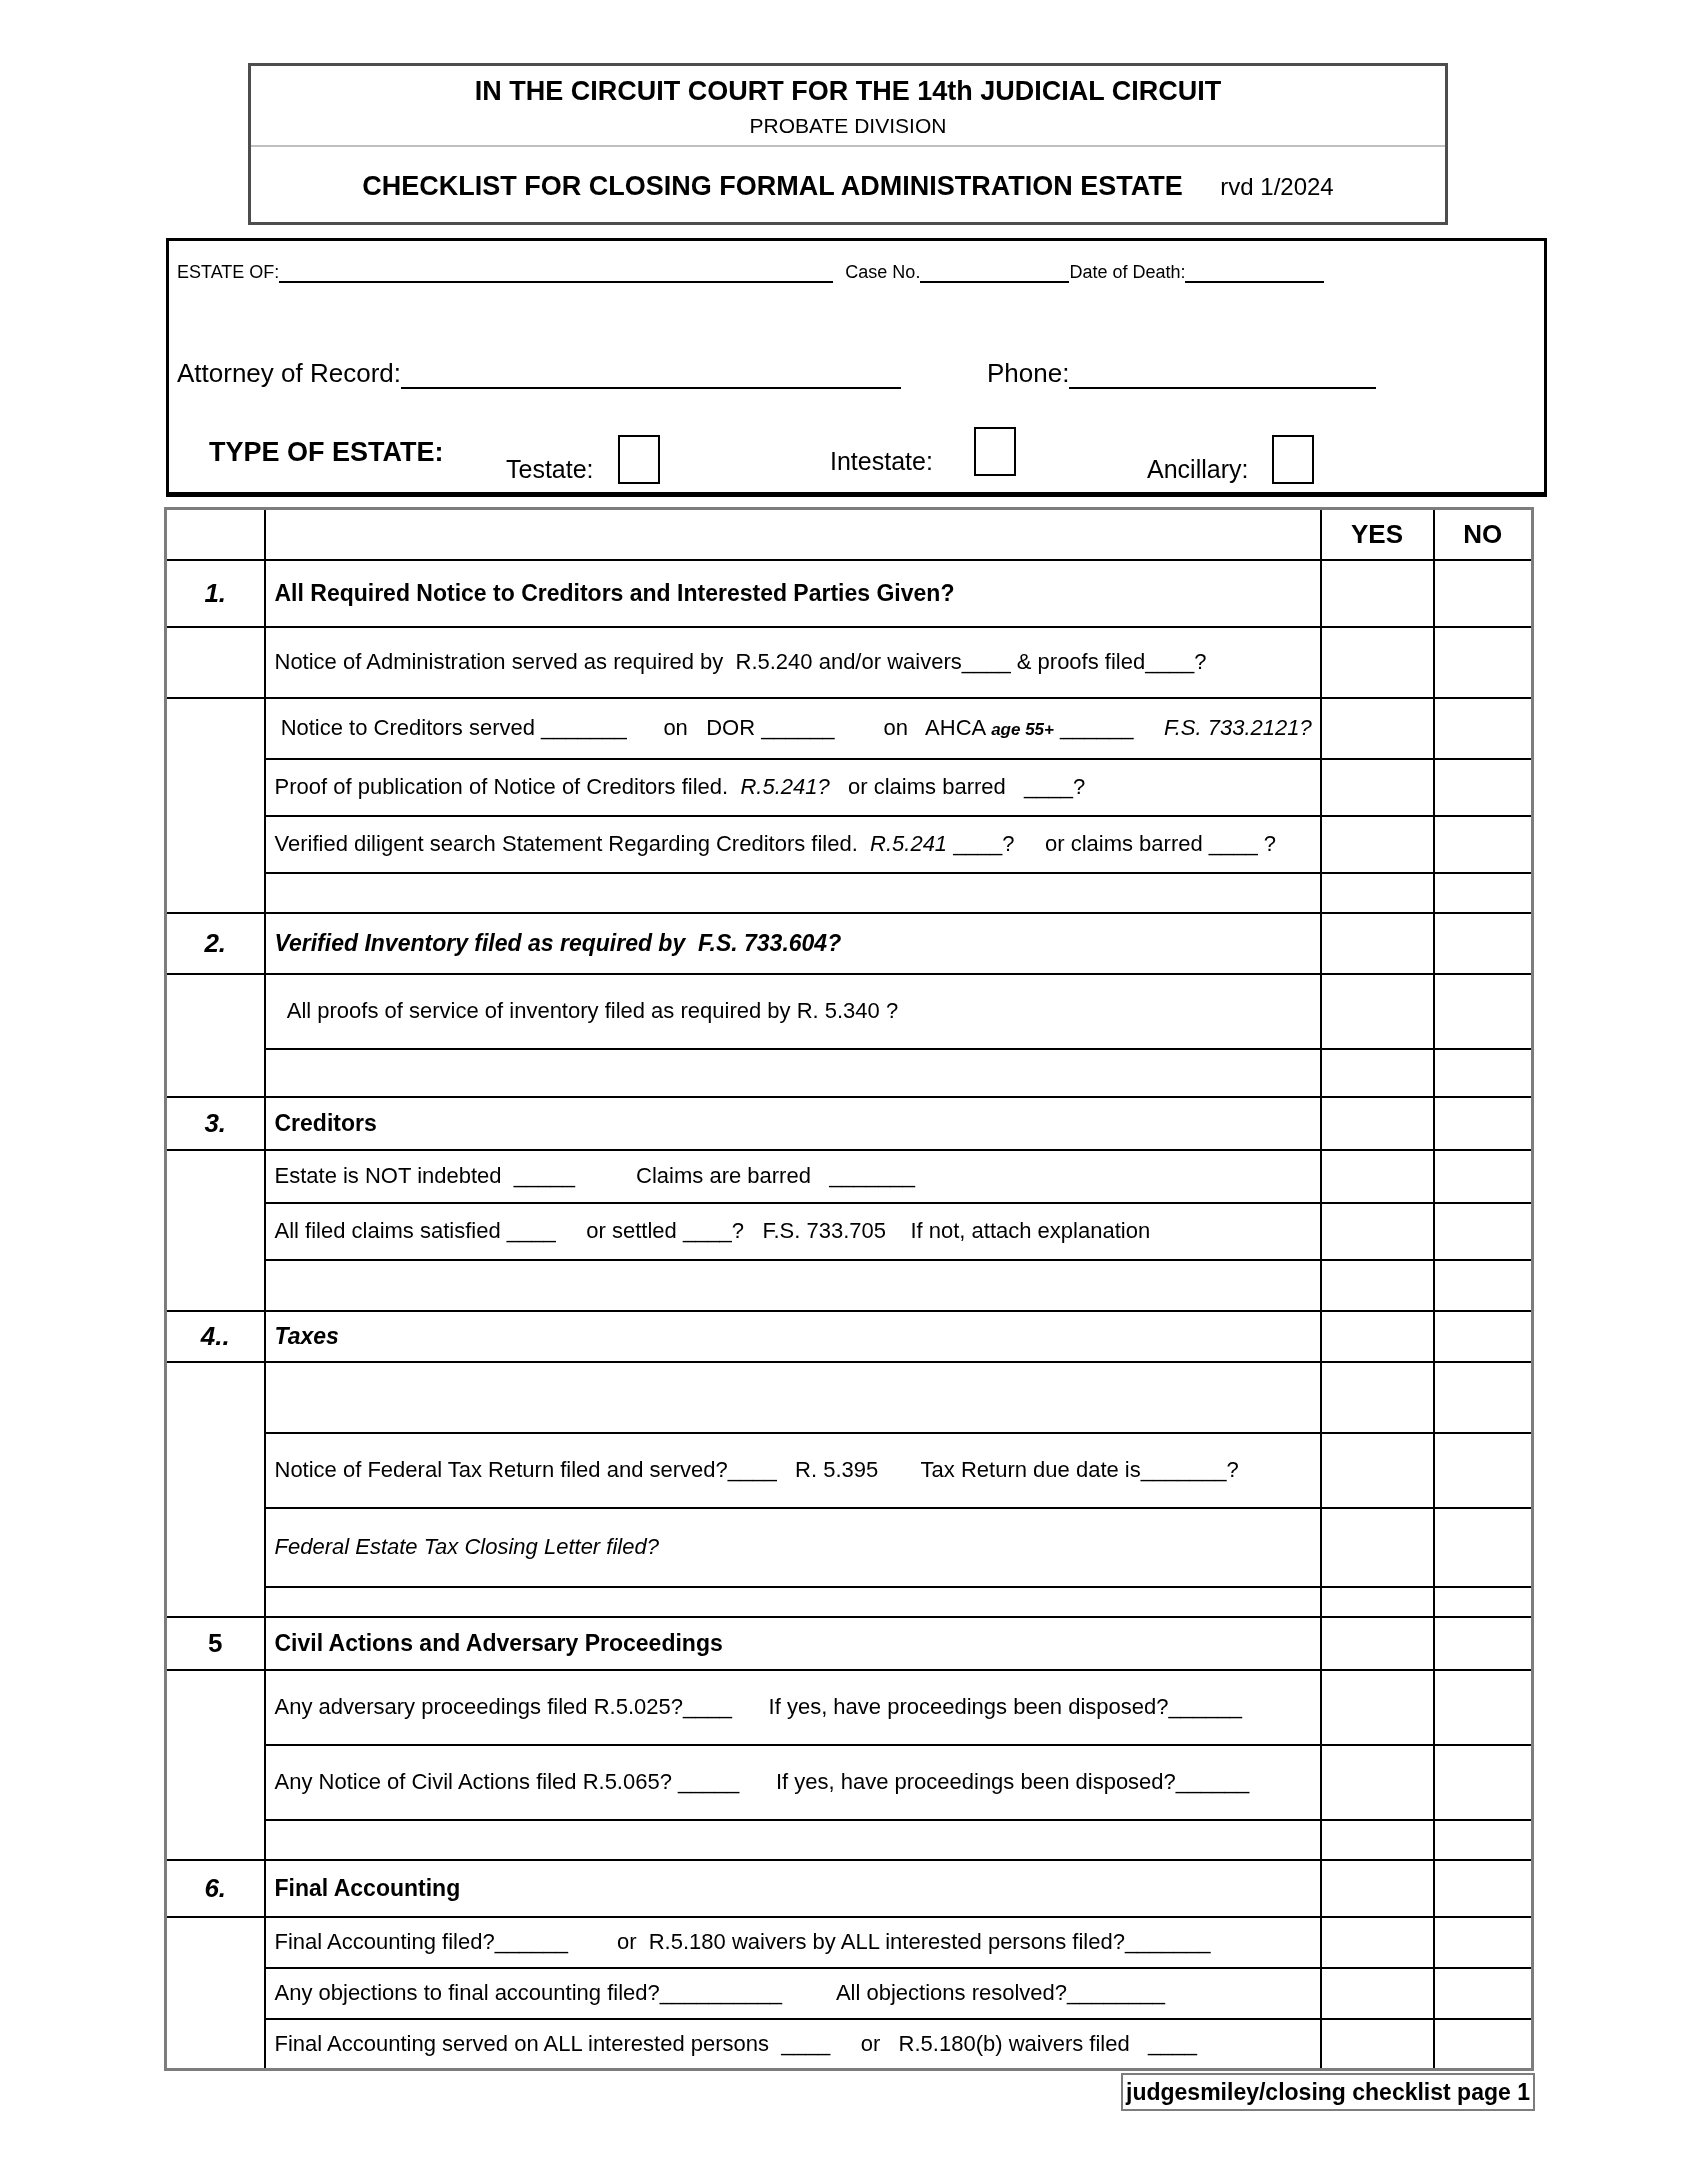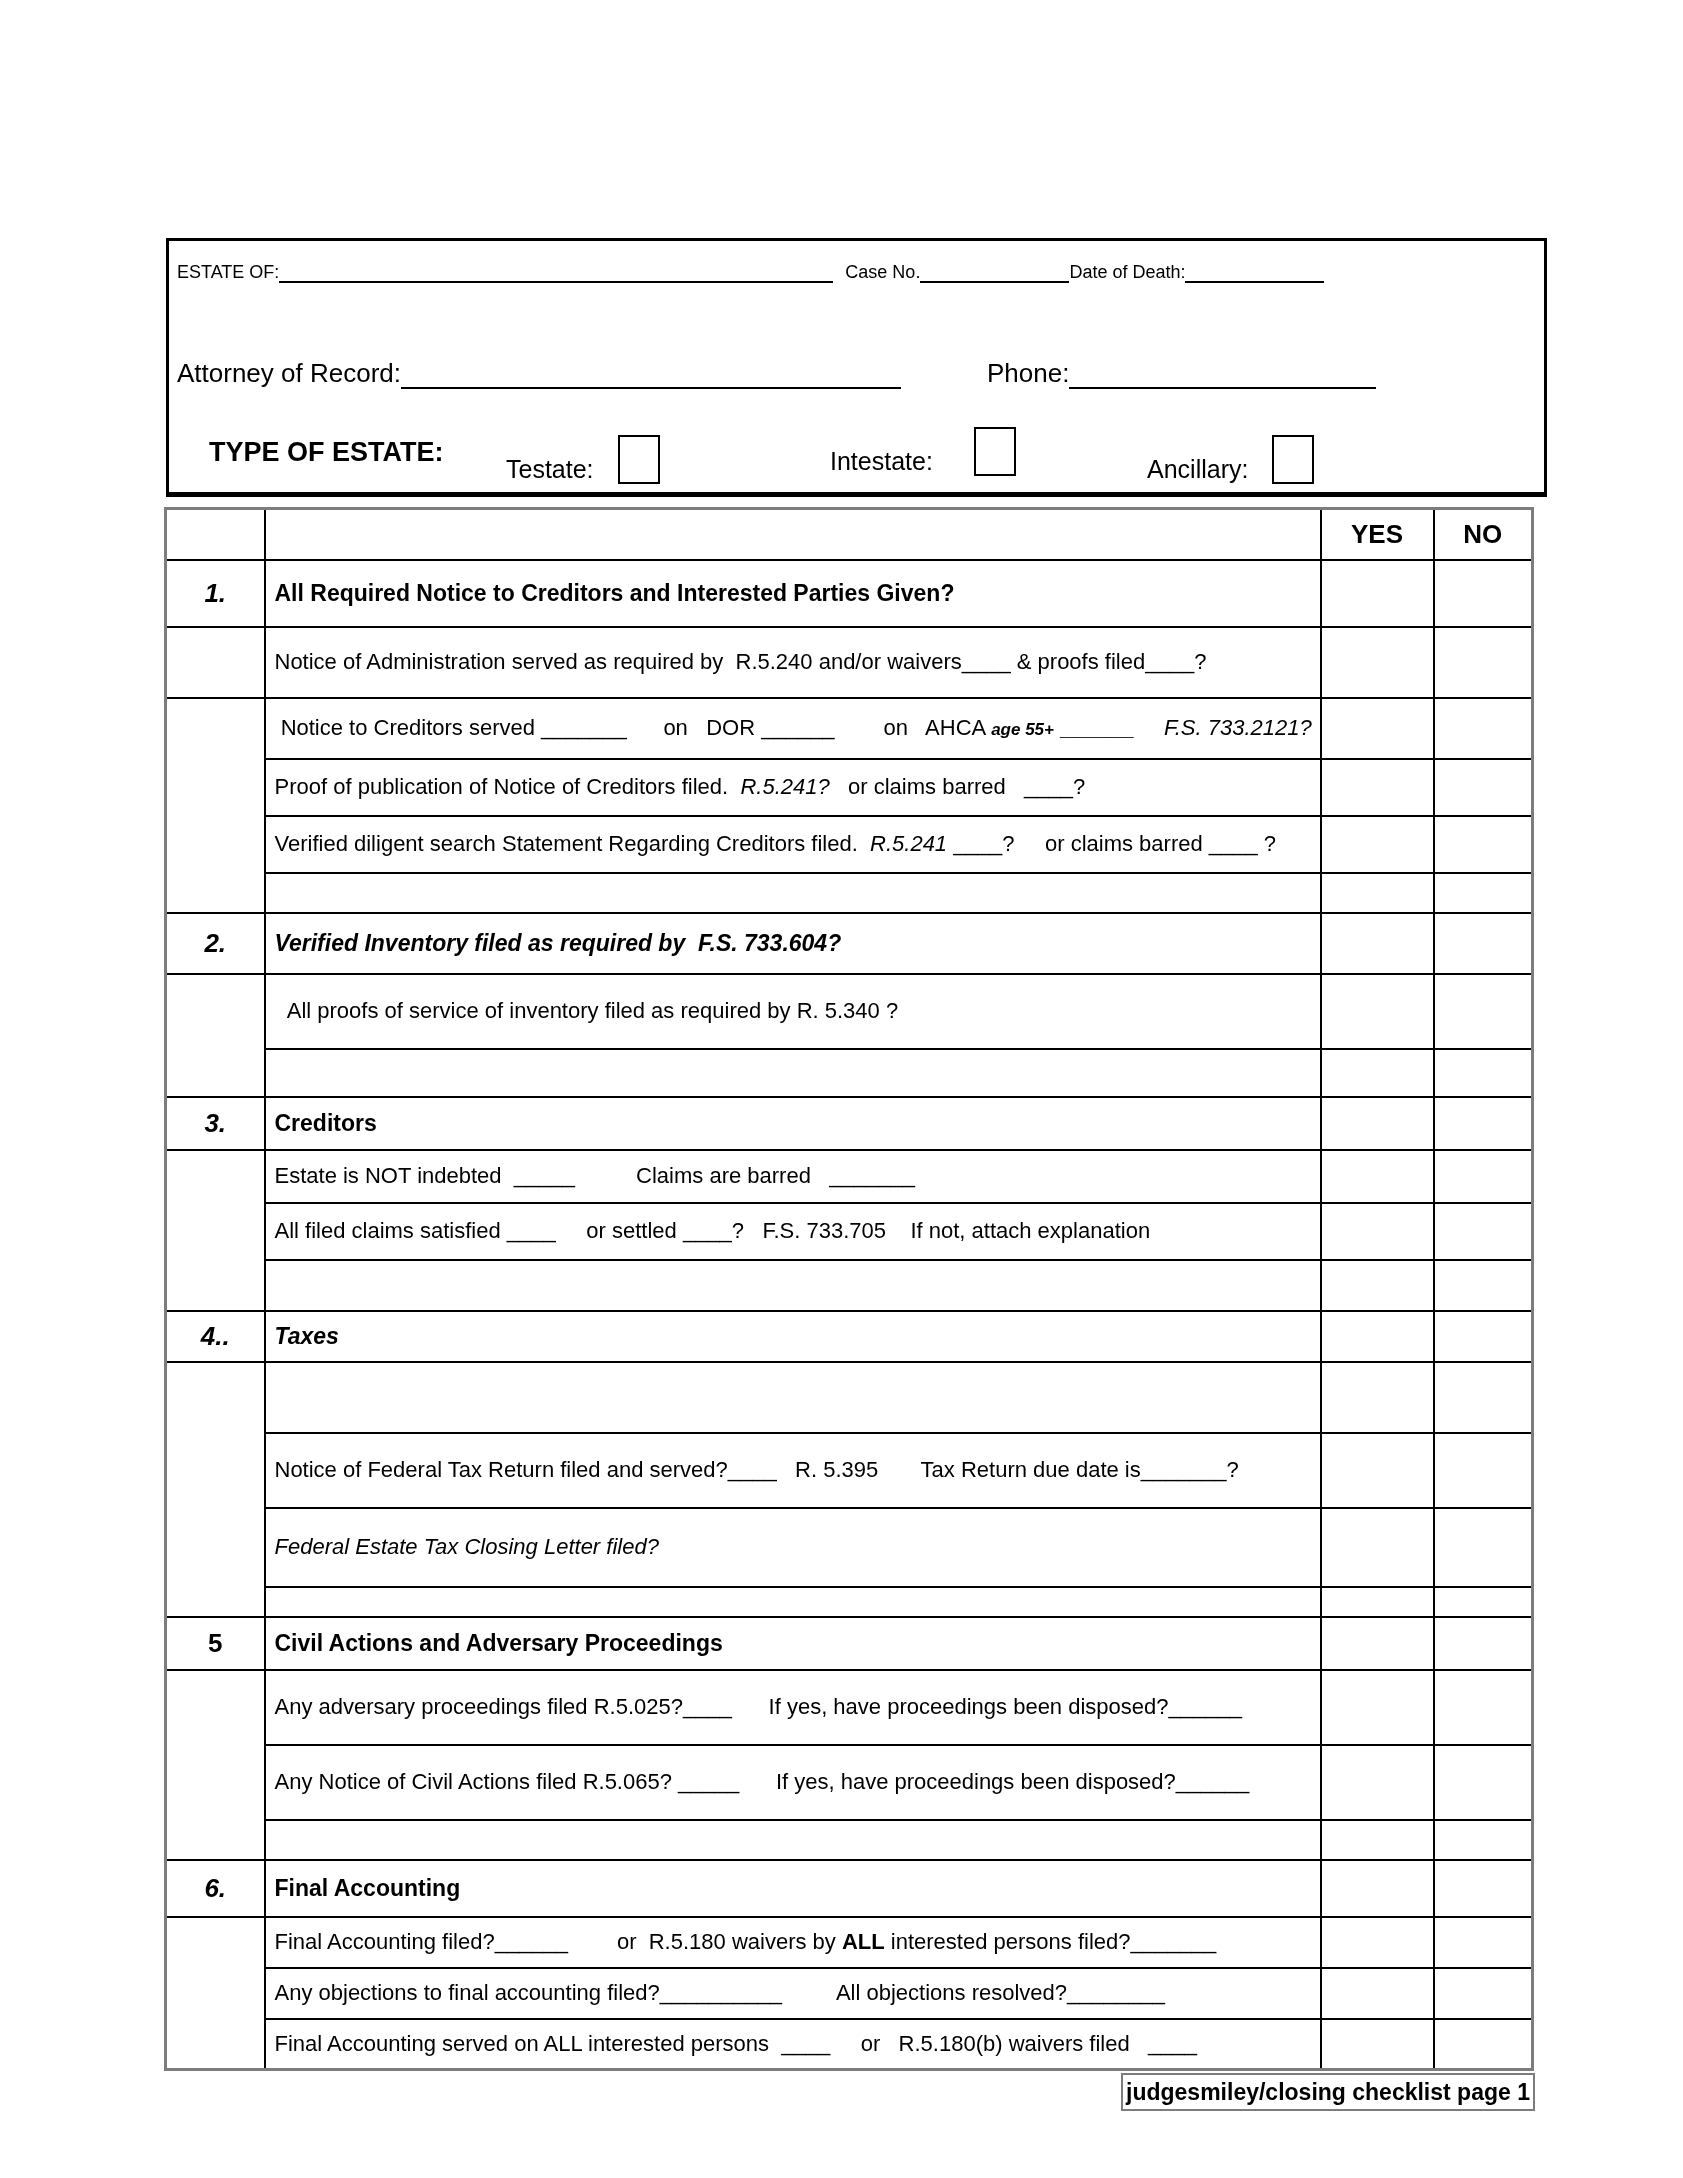--- a/index.html
+++ b/index.html
@@ -41,35 +41,45 @@
     border-collapse:collapse; table-layout:fixed;
     border:3px solid #7d7d7d;
   }
   table.checklist td { border:2px solid #000; box-sizing:border-box; vertical-align:middle; overflow:hidden; }
   td.num  { text-align:center; font-size:26px; font-weight:bold; }
   td.content { padding-left:9px; font-size:22px; white-space:pre-wrap; }
   td.content.heading { font-size:23px; font-weight:bold; }
   td.yn { text-align:center; font-size:26px; font-weight:bold; }
   .i { font-style:italic; }
   .bi { font-style:italic; font-weight:bold; }
-  .b { font-weight:bold; }
+  .b { font-weight:normal; }
   .small-bi { font-size:17px; font-weight:bold; font-style:italic; }
 
   
   .footer-box {
     position:absolute; left:1121px; top:2073px; width:414px; height:38px;
     border:2px solid #7d7d7d; background:#fff; box-sizing:border-box;
     font-size:23px; font-weight:bold; text-align:center; line-height:34px; z-index:5;
   }
 </style>
 </head>
 <body>
 
 <div class="page">
 
+  <div class="header-box">
+    <div class="header-top">
+      <div class="court-line">IN THE CIRCUIT COURT FOR THE 14th JUDICIAL CIRCUIT</div>
+      <div class="division-line">PROBATE DIVISION</div>
+    </div>
+    <div class="header-bottom">
+      <span class="checklist-title">CHECKLIST FOR CLOSING FORMAL ADMINISTRATION ESTATE</span>
+      <span class="revision">rvd 1/2024</span>
+    </div>
+  </div>
 
   <div class="estate-box">
     <div class="info-row" style="top:14px;">
       <span>ESTATE OF:</span>
       <span class="blank w-estate"></span>
       <span class="ml12">Case No.</span>
       <span class="blank w-case"></span>
       <span class="ml30">Date of Death:</span>
       <span class="blank w-dod"></span>
     </div>

